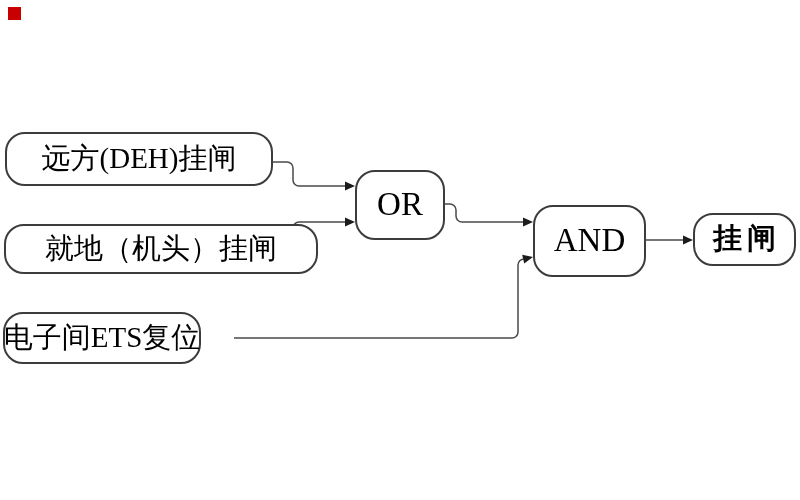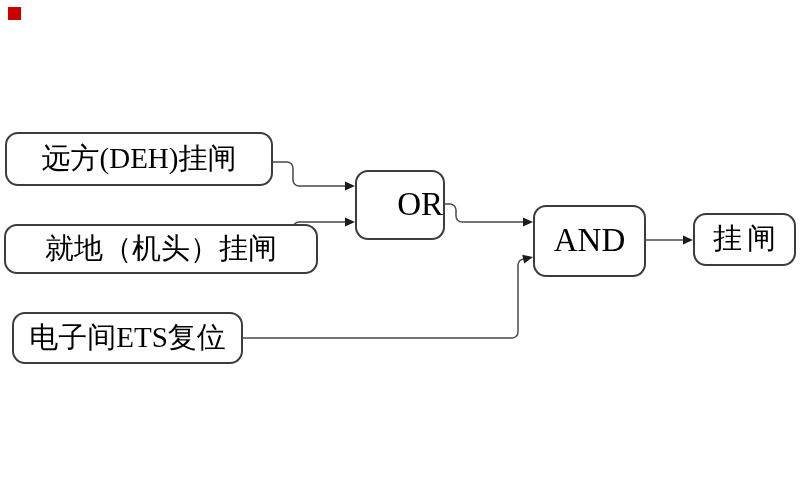--- a/index.html
+++ b/index.html
@@ -9,32 +9,32 @@
   }
   .marker {
     position:absolute; left:8px; top:7px; width:13px; height:13px;
     background:var(--marker,#c80000);
   }
   .wires { position:absolute; left:0; top:0; width:800px; height:500px; }
   .wire { fill:none; stroke:var(--line,#4a4a4a); stroke-width:1.5; }
   .arrowhead { fill:var(--arrow,#1c1c1c); stroke:none; }
   .node {
     position:absolute; box-sizing:border-box; background:#ffffff;
-    border:2px solid var(--border,#3c3c3c); border-radius:13px;
+    border:2px solid var(--border,#3c3c3c); border-radius:20px;
     display:flex; align-items:center; justify-content:center;
     color:var(--text,#000000); font-size:29px; white-space:nowrap;
   }
   .node .lbl { display:block; line-height:1; padding-bottom:2px; }
   .n-remote { left:5px;   top:132px; width:268px; height:54px; }
   .n-local  { left:4px;   top:224px; width:314px; height:50px; }
-  .n-ets    { left:12px;   top:312px; width:231px; height:52px; }
-  .n-or     { left:355px; top:170px; width:90px;  height:70px; font-size:33px;justify-content:flex-end; }
+  .n-ets    { left:3px;   top:312px; width:198px; height:52px; }
+  .n-or     { left:355px; top:170px; width:90px;  height:70px; font-size:33px; }
   .n-and    { left:533px; top:205px; width:113px;  height:72px; font-size:33px; }
   .n-output { left:693px; top:213px; width:103px; height:53px; letter-spacing:5px; }
-  .n-output .lbl { margin-left:5px; }
+  .n-output .lbl { margin-left:5px;font-weight:bold; }
 </style>
 </head>
 <body>
 
 <div class="canvas">
 
   <div class="marker"></div>
 
   <svg class="wires" viewBox="0 0 800 500" xmlns="http://www.w3.org/2000/svg">
 

